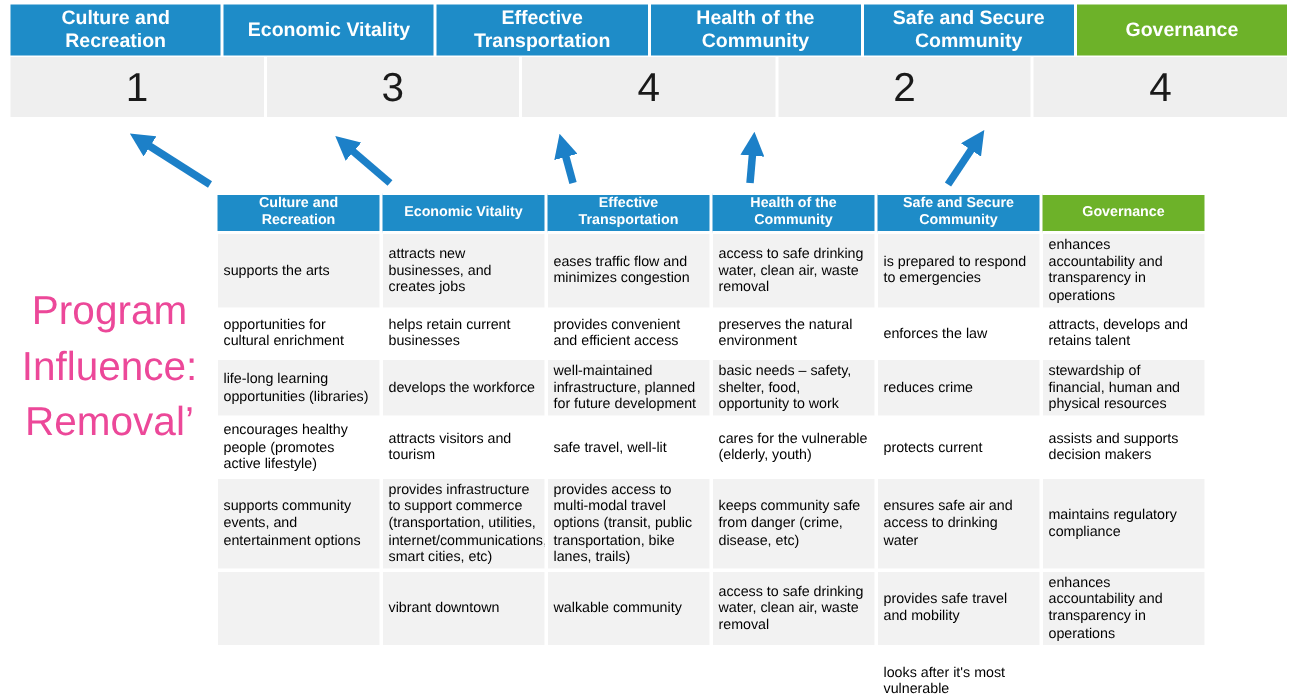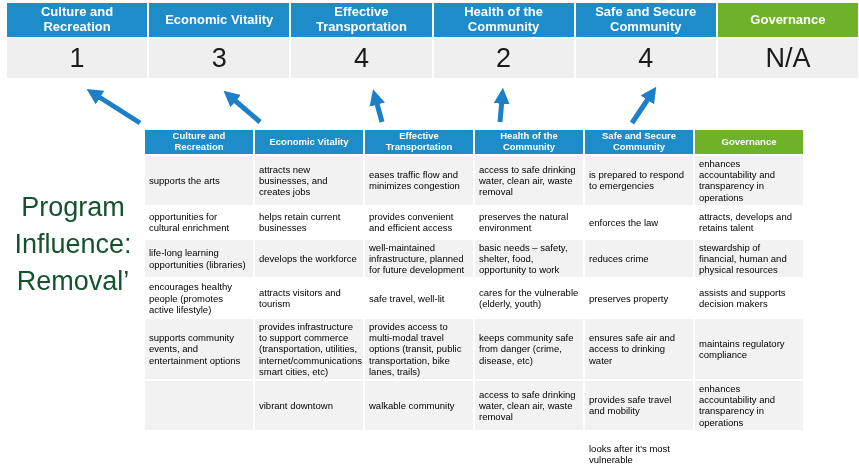--- a/index.html
+++ b/index.html
@@ -20,21 +20,21 @@
   .score-cell{
     flex:1;height:40px;display:flex;align-items:center;justify-content:center;
     font-size:27px;color:#1a1a1a;
   }
   
   .arrows{position:absolute;left:0;top:0;pointer-events:none}
   .arrow-line{stroke-width:5;fill:none}
   
   .program{
     position:absolute;left:0;top:189px;width:146px;text-align:center;
-    font-size:27px;line-height:37px;color:#14532d;
+    font-size:27px;line-height:37px;color:#ec4899;
   }
   
   .matrix{
     position:absolute;left:143px;top:128px;width:662px;
     border-collapse:collapse;table-layout:fixed;
   }
   .matrix th{
     border:2px solid #fff;color:#fff;font-weight:bold;font-size:9.5px;
     line-height:1.15;text-align:center;vertical-align:middle;height:22px;padding:1px 2px;
   }
@@ -65,21 +65,20 @@
     <div class="sum-cell" style="background-color: rgb(30, 140, 200);">Health of the Community</div>
     <div class="sum-cell" style="background-color: rgb(30, 140, 200);">Safe and Secure Community</div>
     <div class="sum-cell" style="background-color: rgb(109, 178, 41);">Governance</div>
   </div>
   <div class="sum-row score-row">
     <div class="score-cell" style="background-color: rgb(239, 239, 239);">1</div>
     <div class="score-cell" style="background-color: rgb(239, 239, 239);">3</div>
     <div class="score-cell" style="background-color: rgb(239, 239, 239);">4</div>
     <div class="score-cell" style="background-color: rgb(239, 239, 239);">2</div>
     <div class="score-cell" style="background-color: rgb(239, 239, 239);">4</div>
-    <div class="score-cell" style="background-color: rgb(239, 239, 239);">N/A</div>
   </div>
 </div>
 
 <svg class="arrows" width="859" height="465" viewBox="0 0 859 465">
   <defs>
     <marker id="ah" viewBox="0 0 4 4" markerWidth="3.2" markerHeight="3.2" refX="1.2" refY="2" orient="auto">
       <path d="M0,0 L4,2 L0,4 z" fill="#1C80C8"></path>
     </marker>
   </defs>
   <line class="arrow-line" x1="140" y1="123" x2="96" y2="95" stroke="#1C80C8" marker-end="url(#ah)"></line>
@@ -129,21 +128,21 @@
       <td>well-maintained infrastructure, planned for future development</td>
       <td class="hl">basic needs – safety, shelter, food, opportunity to work</td>
       <td>reduces crime</td>
       <td>stewardship of financial, human and physical resources</td>
     </tr>
     <tr class="even">
       <td>encourages healthy people (promotes active lifestyle)</td>
       <td>attracts visitors and tourism</td>
       <td class="hl">safe travel, well-lit</td>
       <td class="hl">cares for the vulnerable (elderly, youth)</td>
-      <td class="hl">preserves property</td>
+      <td class="hl">protects current</td>
       <td>assists and supports decision makers</td>
     </tr>
     <tr class="odd">
       <td>supports community events, and entertainment options</td>
       <td class="hl">provides infrastructure to support commerce (transportation, utilities, internet/communications, smart cities, etc)</td>
       <td class="hl">provides access to multi-modal travel options (transit, public transportation, bike lanes, trails)</td>
       <td class="hl">keeps community safe from danger (crime, disease, etc)</td>
       <td>ensures safe air and access to drinking water</td>
       <td>maintains regulatory compliance</td>
     </tr>

